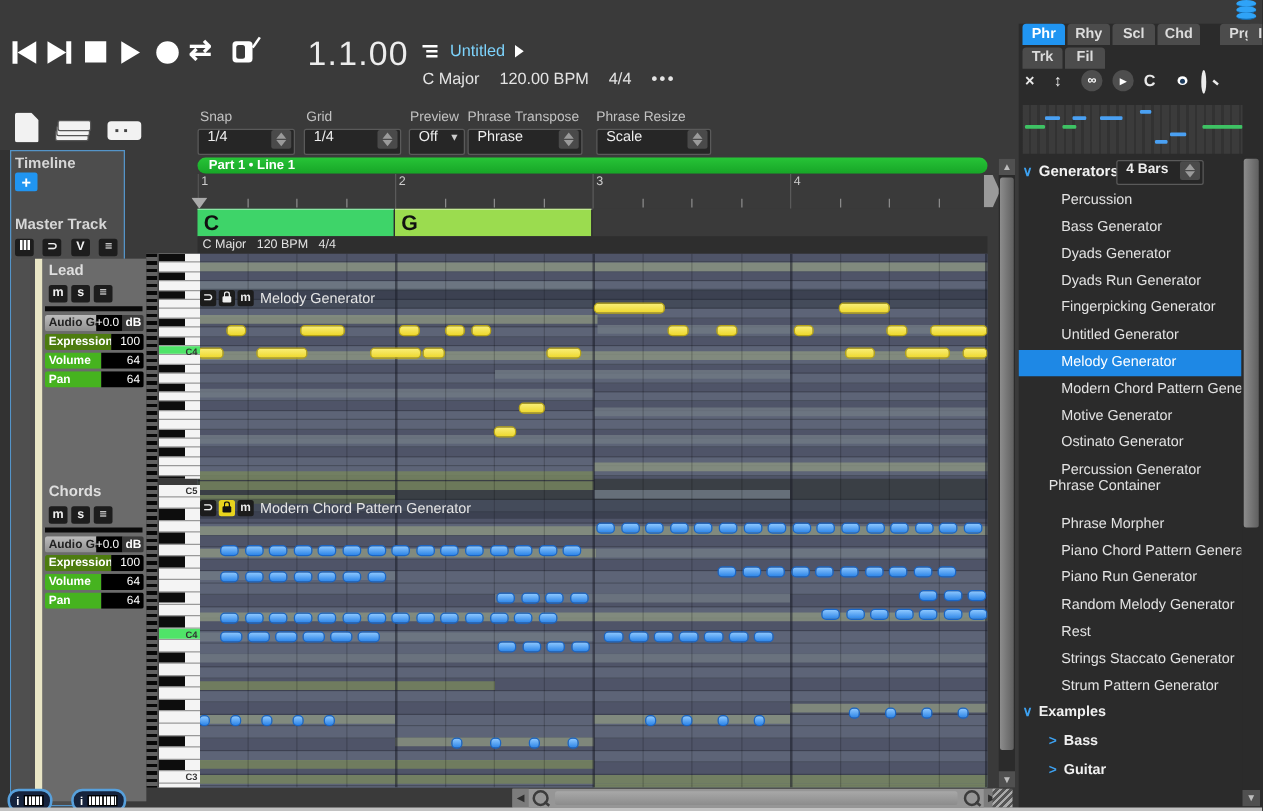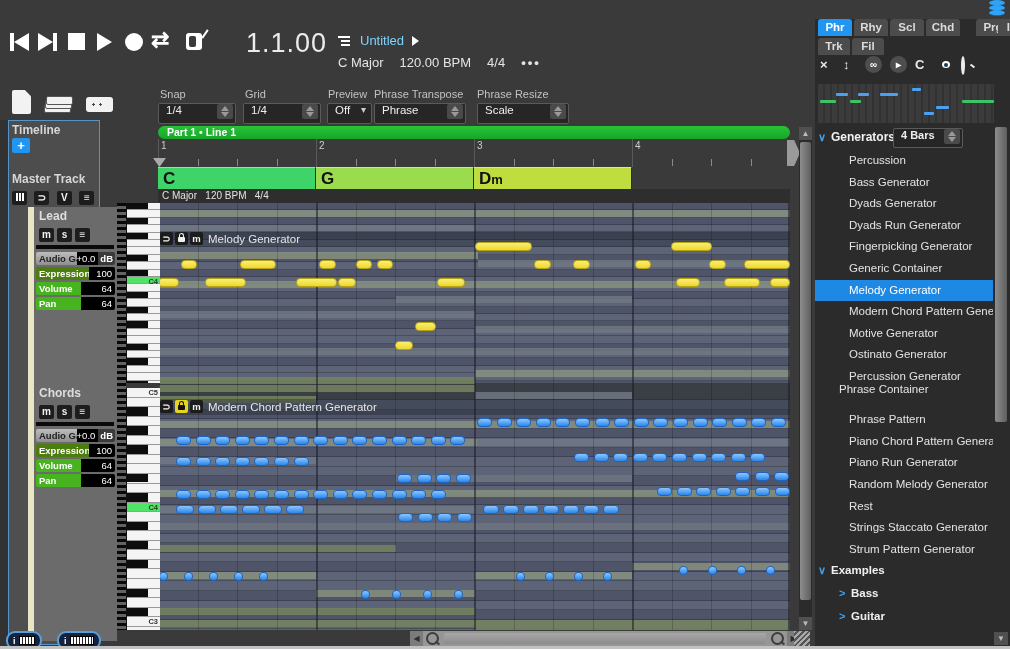--- a/index.html
+++ b/index.html
@@ -253,21 +253,20 @@
       <div class="ruler-num" style="left: 477px;">4</div>
       <div class="ruler-tick" style="left: 513.5px;"></div>
       <div class="ruler-tick" style="left: 553px;"></div>
       <div class="ruler-tick" style="left: 592.5px;"></div>
     </div>
   <div id="playhead"></div>
   <div id="end-marker"></div>
   <div id="chordbar">
       <div class="chord-seg" style="width: 158px; background: linear-gradient(rgb(62, 212, 105), rgb(62, 212, 105));">C<small></small></div>
       <div class="chord-seg" style="width: 158px; background: linear-gradient(rgb(155, 220, 79), rgb(155, 220, 79));">G<small></small></div>
-      <div class="chord-seg" style="width: 158px; background: linear-gradient(rgb(192, 221, 64), rgb(192, 221, 64));">D<small>m</small></div>
     </div>
   <div id="info-line">C Major   120 BPM   4/4</div>
 
   <div id="grid">
       <div class="lane" style="top: 0px; height: 7.4px; background: rgb(79, 84, 104); border-bottom: 1px solid rgba(0, 0, 0, 0.22); box-sizing: border-box;"></div>
       <div class="lane" style="top: 7.4px; height: 7.4px; background: rgb(93, 100, 119); border-bottom: 1px solid rgba(0, 0, 0, 0.22); box-sizing: border-box;"></div>
       <div class="lane" style="top: 14.8px; height: 7.4px; background: rgb(79, 84, 104); border-bottom: 1px solid rgba(0, 0, 0, 0.22); box-sizing: border-box;"></div>
       <div class="lane" style="top: 22.2px; height: 7.4px; background: rgb(93, 100, 119); border-bottom: 1px solid rgba(0, 0, 0, 0.22); box-sizing: border-box;"></div>
       <div class="lane" style="top: 29.6px; height: 7.4px; background: rgb(79, 84, 104); border-bottom: 1px solid rgba(0, 0, 0, 0.22); box-sizing: border-box;"></div>
       <div class="lane" style="top: 37px; height: 7.4px; background: rgb(93, 100, 119); border-bottom: 1px solid rgba(0, 0, 0, 0.22); box-sizing: border-box;"></div>
@@ -720,28 +719,28 @@
         <span class="val" style="font-size:11px;font-weight:bold">4 Bars</span>
           <span class="spin"></span>
       </span>
     </div>
     <div id="gen-list">
         <div class="gen-item" style="top: 131px;">Percussion</div>
         <div class="gen-item" style="top: 152.6px;">Bass Generator</div>
         <div class="gen-item" style="top: 174.2px;">Dyads Generator</div>
         <div class="gen-item" style="top: 195.8px;">Dyads Run Generator</div>
         <div class="gen-item" style="top: 217.4px;">Fingerpicking Generator</div>
-        <div class="gen-item" style="top: 239px;">Generic Container</div>
+        <div class="gen-item" style="top: 239px;">Untitled Generator</div>
         <div class="gen-item selected" style="top: 260.6px;">Melody Generator</div>
         <div class="gen-item" style="top: 282.2px;">Modern Chord Pattern Generator</div>
         <div class="gen-item" style="top: 303.8px;">Motive Generator</div>
         <div class="gen-item" style="top: 325.4px;">Ostinato Generator</div>
         <div class="gen-item" style="top: 347px;">Percussion Generator</div>
         <div class="gen-item" style="top: 360px; padding-left: 24px;">Phrase Container</div>
-        <div class="gen-item" style="top: 390.2px;">Phrase Pattern</div>
+        <div class="gen-item" style="top: 390.2px;">Phrase Morpher</div>
         <div class="gen-item" style="top: 411.8px;">Piano Chord Pattern Generator</div>
         <div class="gen-item" style="top: 433.4px;">Piano Run Generator</div>
         <div class="gen-item" style="top: 455px;">Random Melody Generator</div>
         <div class="gen-item" style="top: 476.6px;">Rest</div>
         <div class="gen-item" style="top: 498.2px;">Strings Staccato Generator</div>
         <div class="gen-item" style="top: 519.8px;">Strum Pattern Generator</div>
         <div class="ex-item" style="top: 541.4px; padding-left: 16px; font-weight: bold;"><span class="chev" style="position:absolute;left:3px">∨</span>Examples</div>
         <div class="ex-item" style="top: 564.4px;"><span class="chev">&gt;</span>Bass</div>
         <div class="ex-item" style="top: 587.4px;"><span class="chev">&gt;</span>Guitar</div>
       </div>

